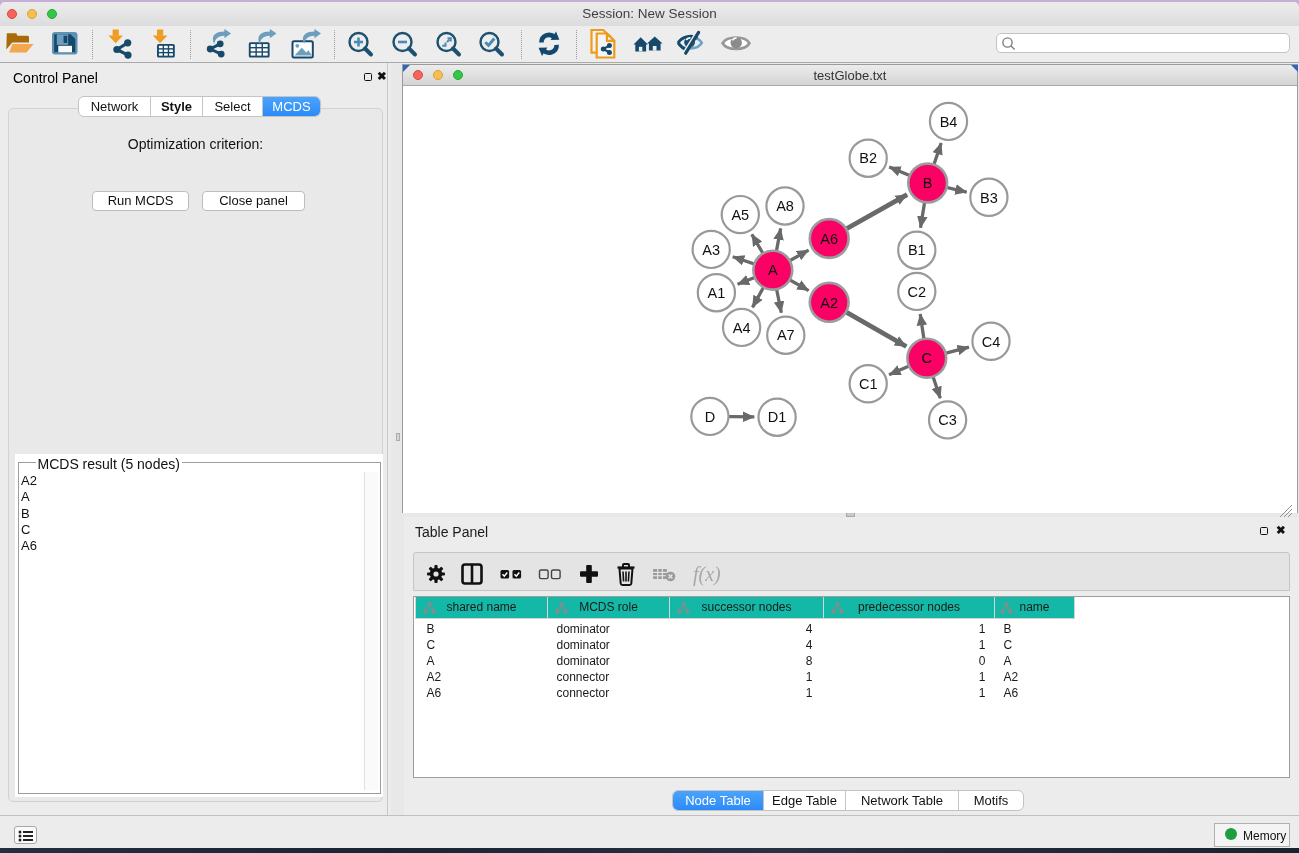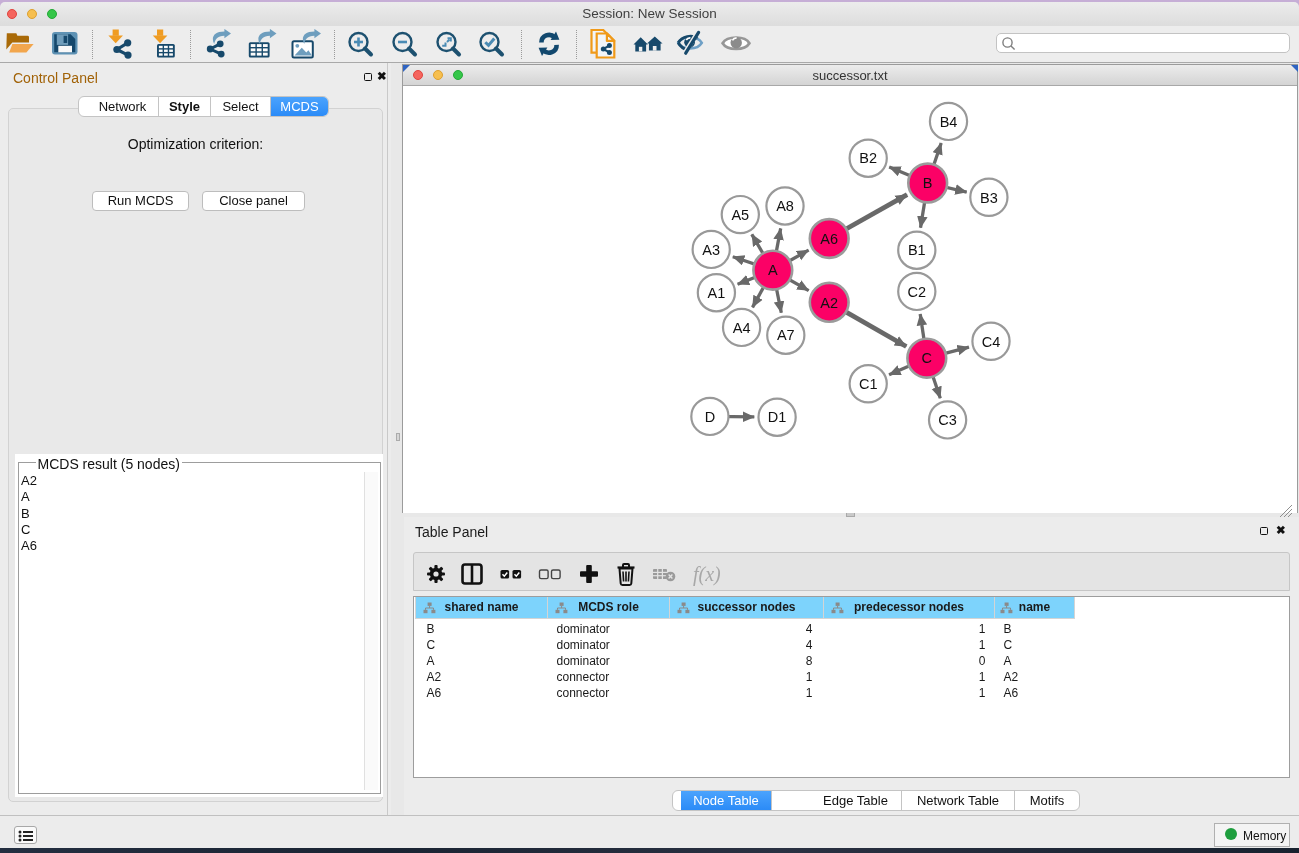--- a/index.html
+++ b/index.html
@@ -19,28 +19,28 @@
 
 #toolbar { position:absolute; left:0; top:26px; width:1299px; height:37px;
   background:#ededed; border-bottom:1px solid #a9a9a9; }
 .tbsep { position:absolute; top:4px; height:29px; width:0;
   border-left:1px dotted #9a9a9a; }
 .tbi { position:absolute; top:3px; }
 #searchbox { position:absolute; left:996px; top:7px; width:294px; height:20px;
   background:#fff; border:1px solid #c3c3c3; border-radius:5px; }
 
 #cpanel { position:absolute; left:0; top:63px; width:391px; height:752px; background:#ececec; }
-#cpanel .ptitle { position:absolute; left:13px; top:7px; font-size:14px; color:#a16207; }
+#cpanel .ptitle { position:absolute; left:13px; top:7px; font-size:14px; color:#000000; }
 .winbtn-sq { position:absolute; width:8px; height:8px; border:1.5px solid #111; border-radius:1.5px; top:10px; }
 .winbtn-x { position:absolute; top:6px; font-size:11.5px; font-weight:bold; color:#111; }
 #cp-inner { position:absolute; left:8px; top:45px; width:375px; height:694px;
   background:#e9e9e9; border:1px solid #d2d2d2; border-radius:5px; }
 
 .seg { position:absolute; z-index:5; display:flex; height:21px; border:1px solid #c4c4c4;
-  border-radius:6px; background:#fff; overflow:hidden;padding-left:8px; }
+  border-radius:6px; background:#fff; overflow:hidden; }
 .seg .s { font-size:13px; color:#111; text-align:center; line-height:20px;
   border-right:1px solid #c4c4c4; }
 .seg .s:last-child { border-right:none; }
 .seg .s.on { background:linear-gradient(#4ba3fd,#2b8bf7); color:#fff; }
 
 #optlabel { position:absolute; left:0; width:391px; top:73px; text-align:center; font-size:14px; color:#111;}
 #dropdown { position:absolute; left:43px; top:96px; width:312px; height:20px;
   background:#fff; border:1px solid #b4b4b4; border-radius:4px; font-size:14px; color:#111; }
 #dropdown .txt { position:absolute; left:12px; top:1.5px; }
 #dropdown .spin { position:absolute; right:-1px; top:-1px; width:19px; height:20px;
@@ -62,22 +62,22 @@
 #nettitle .title { position:absolute; left:0; right:0; top:3px; text-align:center; font-size:13px; color:#333; }
 #netcanvas { position:absolute; left:0; top:22px; width:894px; height:426px; background:#fff; }
 
 #tpanel { position:absolute; left:404px; top:517px; width:895px; height:298px; background:#ececec; }
 #tpanel .ptitle { position:absolute; left:11px; top:7px; font-size:14px; color:#1a1a1a; }
 #ttoolbar { position:absolute; left:9px; top:35px; width:877px; height:39px;
   background:#e4e4e4; border:1px solid #c6c6c6; border-radius:3px 3px 0 0; }
 #tablewrap { position:absolute; left:9px; top:79px; width:877px; height:182px;
   background:#fff; border:1px solid #9d9d9d; }
 table.data { border-collapse:collapse; font-size:12px; color:#1a1a1a; table-layout:fixed; }
-table.data th { background:#7dd3fc; border:1px solid #d4d4d4; border-top:none;
-  font-weight:bold; height:21px; font-size:12px; position:relative; }
+table.data th { background:#14b8a6; border:1px solid #d4d4d4; border-top:none;
+  font-weight:normal; height:21px; font-size:12px; position:relative; }
 table.data td { height:16px; padding:0 8px; }
 
 #statusbar { position:absolute; left:0; top:815px; width:1299px; height:47px;
   background:#ececec; border-top:1px solid #c0c0c0; border-bottom:2px solid #f6f6f6; }
 #memorybtn { position:absolute; left:1214px; top:7px; width:76px; height:24px;
   background:#f4f4f4; border:1px solid #b0b0b0; font-size:13px; color:#111; }
 #listbtn { position:absolute; left:14px; top:10px; width:23px; height:18px;
   background:#fafafa; border:1px solid #a8a8a8; border-radius:3px; }
 #bottomstrip { position:absolute; left:0; top:848px; width:1299px; height:5px;
   background:linear-gradient(90deg,#232e40,#1a2433 30%,#2a3142 60%,#18222f); }
@@ -264,21 +264,21 @@
   <div style="position:absolute;left:387px;top:63px;width:1px;height:752px;background:#c9c9c9;"></div>
   <div style="position:absolute;left:403px;top:65px;width:7px;height:7px;background:#2f64c2;clip-path:polygon(0 0,100% 0,0 100%);z-index:6;"></div>
   <div style="position:absolute;left:1291px;top:65px;width:7px;height:7px;background:#2f64c2;clip-path:polygon(0 0,100% 0,100% 100%);z-index:6;"></div>
   <div style="position:absolute;left:396px;top:433px;width:4px;height:8px;background:#d6d6d6;border:1px solid #ababab;"></div>
   <div style="position:absolute;left:846px;top:512px;width:9px;height:5px;background:#c9c9c9;border:1px solid #a9a9a9;"></div>
   <div id="netwin">
     <div id="nettitle">
       <div class="tl r" style="left:10px; top:4.5px;"></div>
       <div class="tl y" style="left:30px; top:4.5px;"></div>
       <div class="tl g" style="left:50px; top:4.5px;"></div>
-      <div class="title">successor.txt</div>
+      <div class="title">testGlobe.txt</div>
     </div>
     <div id="netcanvas">
 <svg width="894" height="426" viewBox="403 86 894 426" style="position:absolute;left:0;top:0;">
 <defs>
             <marker id="arw" markerUnits="userSpaceOnUse" markerWidth="14" markerHeight="13" refX="11.5" refY="5.5" orient="auto">
               <path d="M0,0.2 L12,5.5 L0,10.8 z" fill="#696969"></path>
             </marker>
           </defs>
 <line x1="772.8" y1="269.2" x2="751.8" y2="233.3" stroke="#696969" stroke-width="3.3" marker-end="url(#arw)"></line>
 <line x1="772.8" y1="269.2" x2="780.7" y2="227.4" stroke="#696969" stroke-width="3.3" marker-end="url(#arw)"></line>
@@ -485,21 +485,21 @@
               <td style="padding-left:9px;">connector</td>
               <td style="text-align:right; padding-right:11px;">1</td>
               <td style="text-align:right; padding-right:9px;">1</td>
               <td style="padding-left:9px;">A6</td>
             </tr>
           </tbody>
         </table>
     </div>
     <div class="seg" style="left:268px; top:273px;">
       <div class="s on" style="width:91px;">Node Table</div>
-      <div class="s" style="width:92px;margin-left:38px;">Edge Table</div>
+      <div class="s" style="width:82px;">Edge Table</div>
       <div class="s" style="width:113px;">Network Table</div>
       <div class="s" style="width:64px;">Motifs</div>
     </div>
   </div>
   <div id="statusbar">
     <div id="listbtn">
         <svg width="21" height="16" viewBox="0 0 21 16" style="position:absolute;left:1px;top:1px;">
           <g fill="#222">
             <circle cx="4" cy="4" r="1.5"></circle>
             <circle cx="4" cy="8" r="1.5"></circle>

